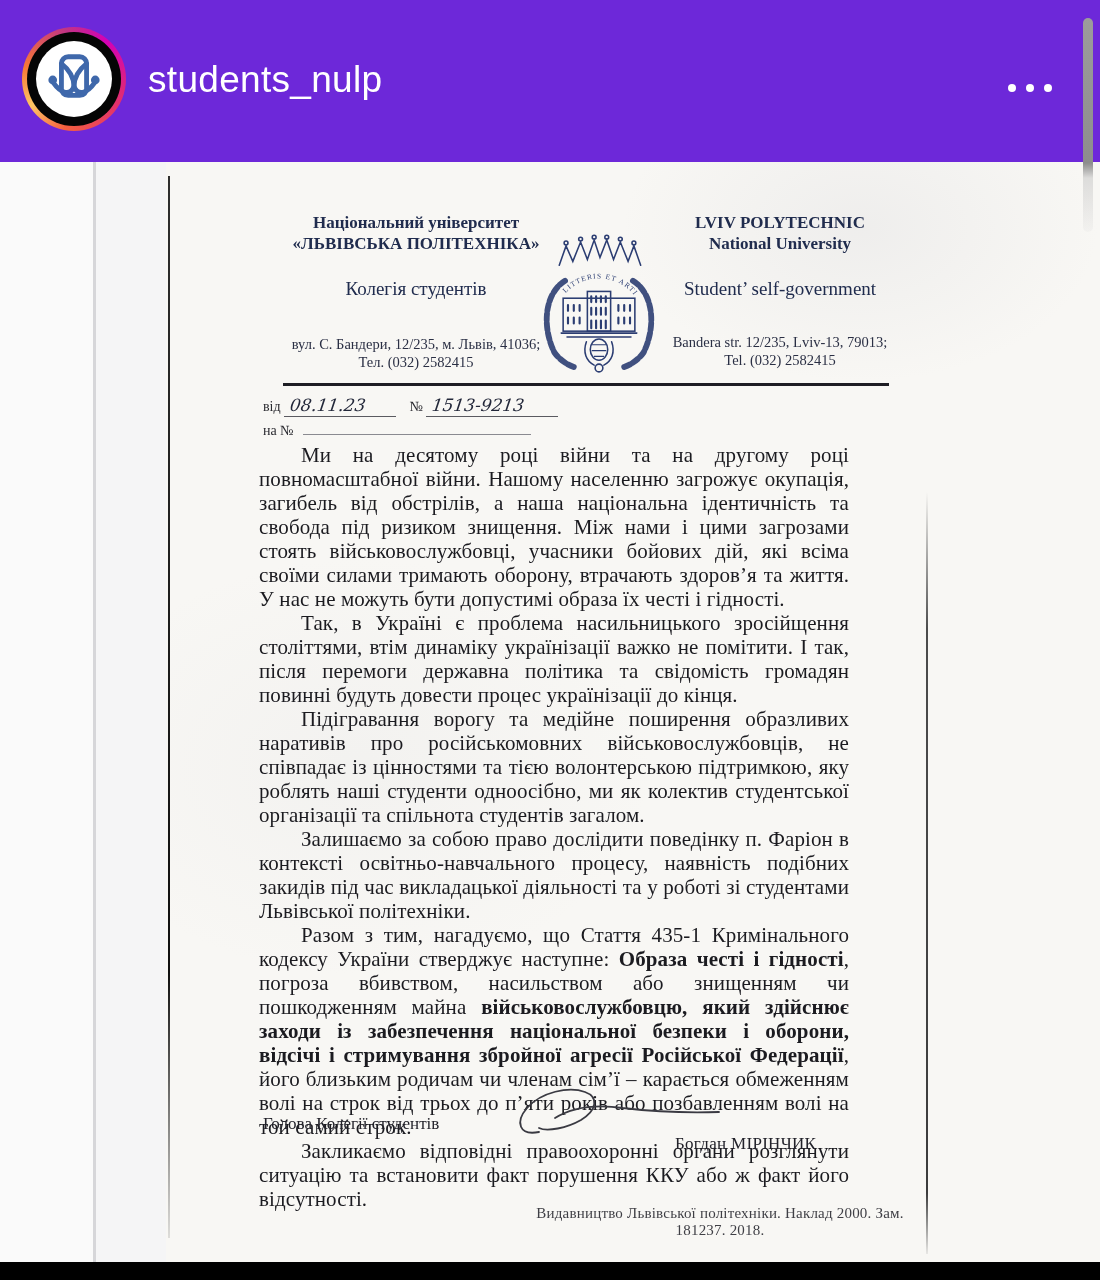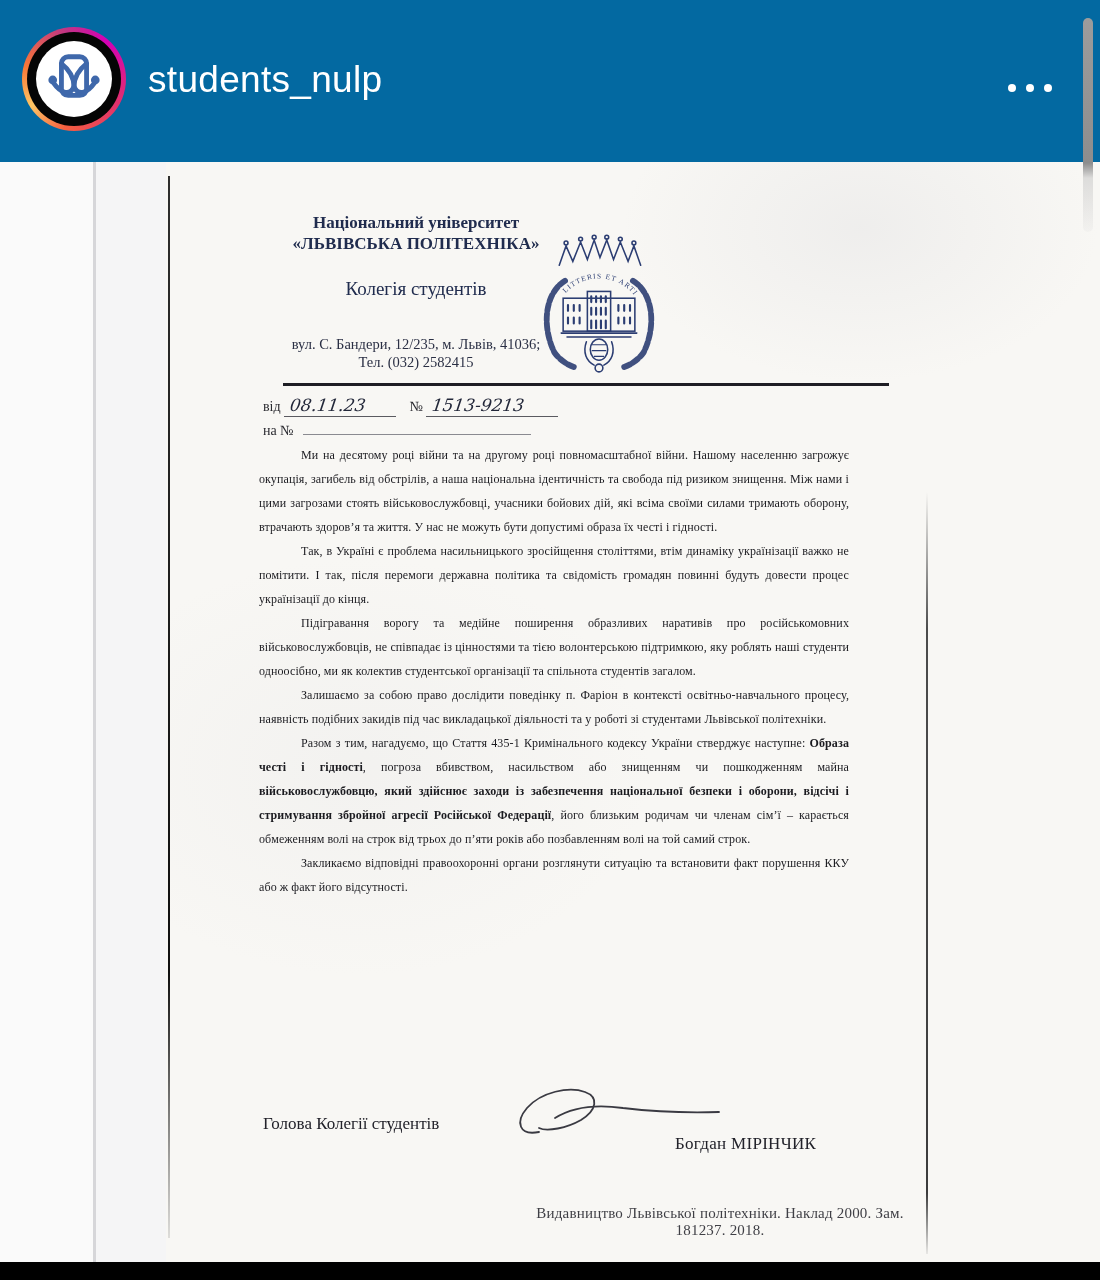--- a/index.html
+++ b/index.html
@@ -2,21 +2,21 @@
 <html><head>
 <meta charset="utf-8">
 <style>
   * { margin:0; padding:0; box-sizing:border-box; }
   html,body { width:1100px; }
   body { font-family:"Liberation Serif", serif; background:#fafafa; }
 
   .screen { position:relative; width:1100px; height:1280px; background:#fafafa; overflow:hidden; }
 
   
-  .top-bar { position:absolute; top:0; left:0; width:1100px; height:162px; background:#0369a1; z-index:30; }
+  .top-bar { position:absolute; top:0; left:0; width:1100px; height:162px; background:#6d28d9; z-index:30; }
   .bottom-bar { position:absolute; left:0; top:1262px; width:1100px; height:18px; background:#000; z-index:30; }
 
   .avatar-ring { position:absolute; left:22px; top:27px; width:104px; height:104px; border-radius:50%;
     background:conic-gradient(from 40deg, #d300b5, #e1306c 22%, #f56040 42%, #fec564 55%, #f77737 68%, #c13584 86%, #d300b5);
     z-index:31; }
   .avatar-gap { position:absolute; inset:5px; border-radius:50%; background:#050505; }
   .avatar-core { position:absolute; inset:9px; border-radius:50%; background:#ffffff; display:flex; align-items:center; justify-content:center; }
   .avatar-core svg { width:58px; height:58px; }
 
   .username { position:absolute; left:148px; top:60px; font-family:"Liberation Sans", sans-serif;
@@ -61,21 +61,21 @@
   .ref { position:absolute; left:97px; font-size:14px; color:#2a2a30; }
   .ref-row1 { top:233px; }
   .ref-row2 { top:259px; }
   .hand { display:inline-block; font-family:"DejaVu Serif", serif; font-style:italic; font-weight:500;
     font-size:17px; color:#23283a; transform:skewX(-8deg); }
   .u1 { display:inline-block; border-bottom:1.5px solid #5a5a60; min-width:112px; padding:0 4px 1px 6px; margin-right:10px; }
   .u2 { display:inline-block; border-bottom:1.5px solid #5a5a60; min-width:132px; padding:0 4px 1px 6px; }
   .u-empty { display:inline-block; border-bottom:1.5px solid #8a8a90; width:228px; height:14px; margin-left:6px; }
 
   
-  .letter-body { position:absolute; left:93px; top:281px; width:590px; font-size:12px; line-height:24px;
+  .letter-body { position:absolute; left:93px; top:281px; width:590px; font-size:21px; line-height:24px;
     text-align:justify; color:#1b1b20; letter-spacing:0.1px; }
   .letter-body p { text-indent:42px; margin:0; }
   .letter-body b { font-weight:bold; }
 
   
   .sig-role { position:absolute; left:97px; top:952px; font-size:17px; color:#22222a; }
   .sig-name { position:absolute; left:509px; top:952px; font-size:17px; color:#22222a; letter-spacing:0.3px;margin-top:20px; }
   .sig-svg { position:absolute; left:345px; top:922px; width:215px; height:62px; }
 
   .imprint { position:absolute; left:354px; top:1043px; width:400px; text-align:center;
@@ -154,20 +154,29 @@
         <path d="M78,113 C82,124 78,133 70,137"></path>
         <path d="M58,116 h14 M58,122 h14 M60,128 h10" stroke-width="1.2"></path>
         <circle cx="65" cy="140" r="4"></circle>
       </g>
       <path id="mottoArc" d="M28,66 A44,40 0 0 1 102,66" fill="none"></path>
       <text font-size="7.5" letter-spacing="1.2" fill="#2b3d72" font-family="Liberation Serif, serif">
         <textPath href="#mottoArc" startOffset="4">LITTERIS ET ARTIBVS</textPath>
       </text>
     </svg>
 
+    <div class="lh-block lh-right">
+      <div class="lh-l1">LVIV POLYTECHNIC</div>
+      <div class="lh-l1">National University</div>
+      <div class="lh-org">Student’ self-government</div>
+      <div class="lh-addr">
+        <div>Bandera str. 12/235, Lviv-13, 79013;</div>
+        <div>Tel. (032) 2582415</div>
+      </div>
+    </div>
 
     <div class="lh-rule"></div>
 
     <div class="ref ref-row1">
       <span>від</span>
       <span class="u1"><span class="hand">08.11.23</span></span>
       <span>№</span>
       <span class="u2"><span class="hand">1513-9213</span></span>
     </div>
     <div class="ref ref-row2">

